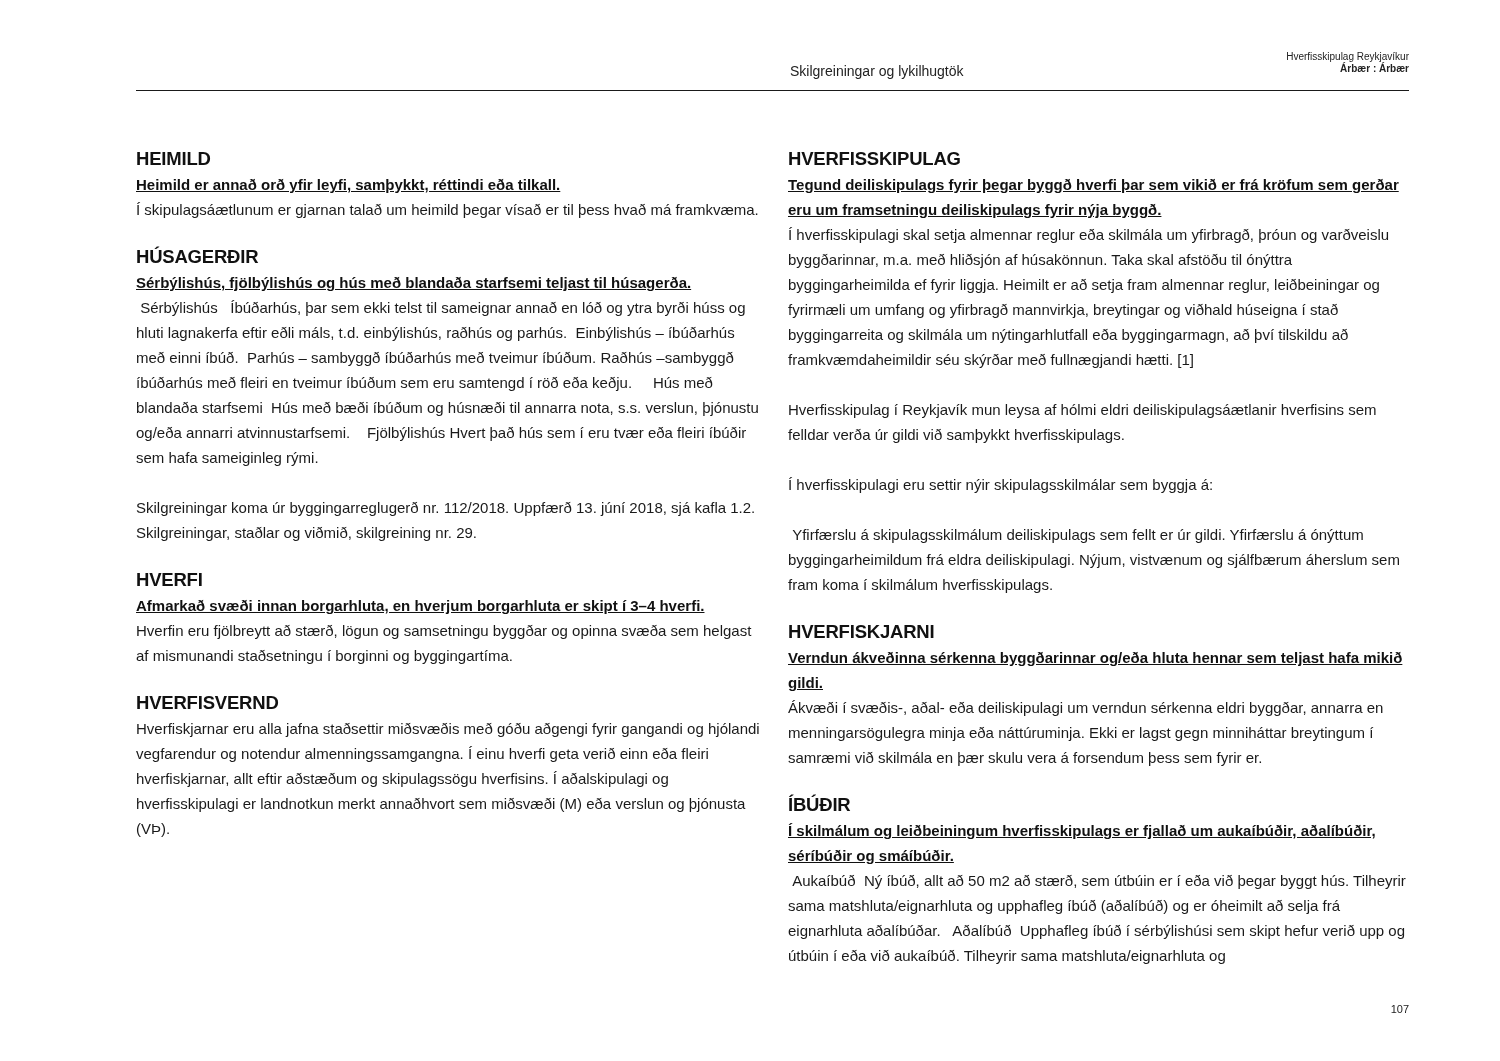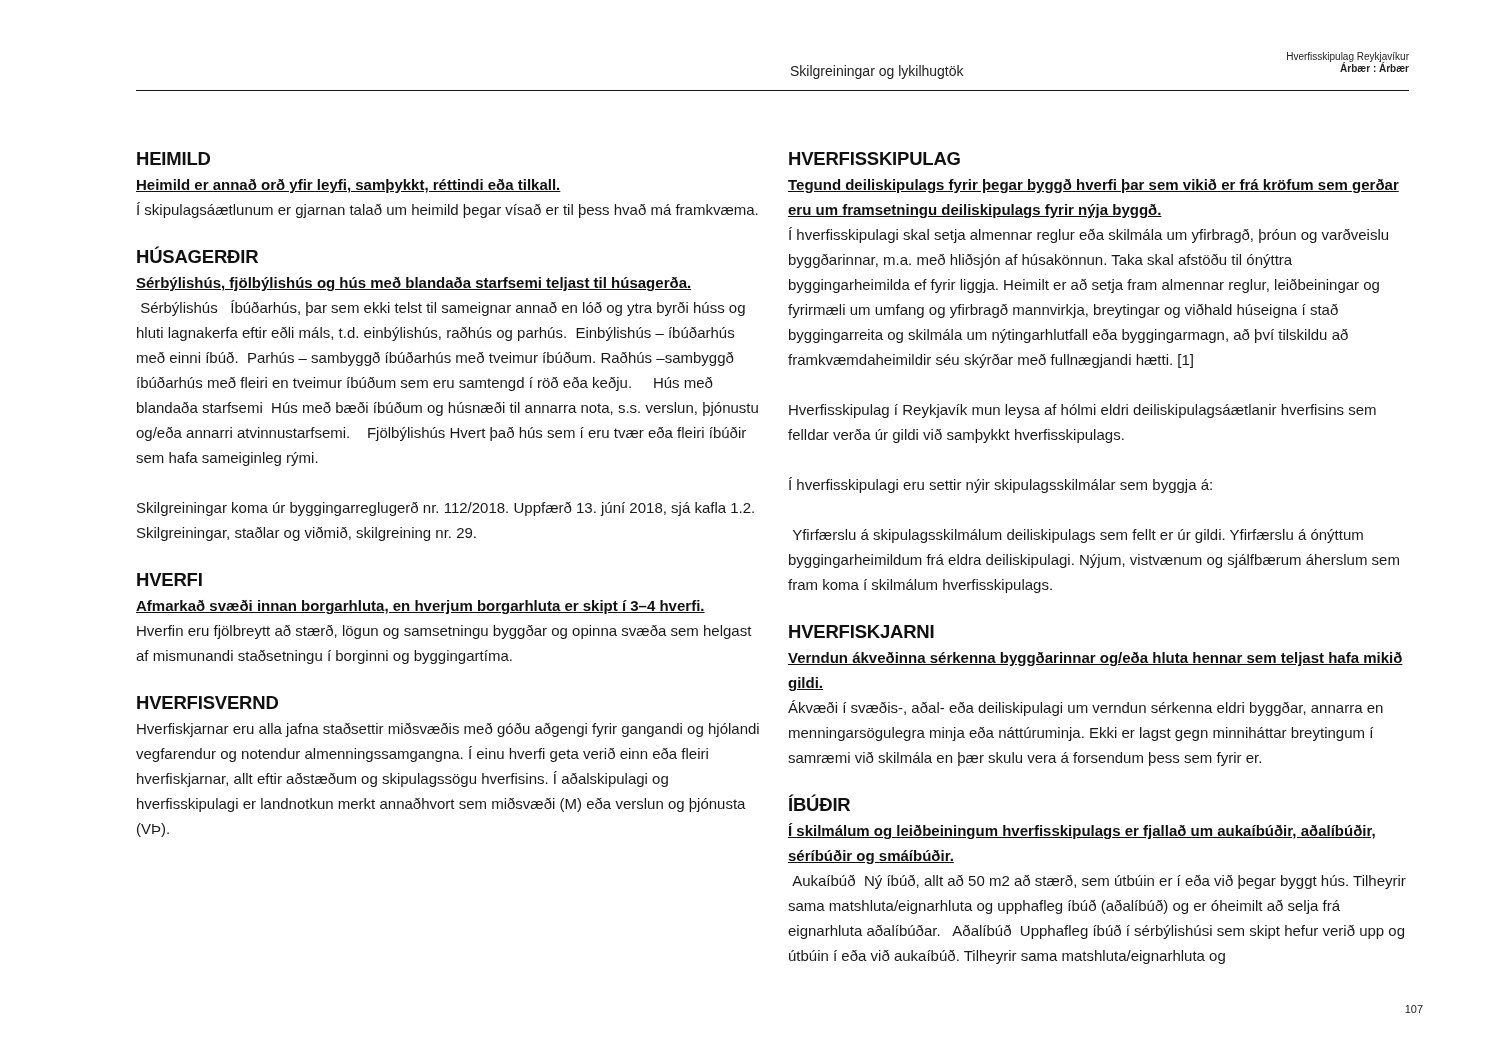--- a/index.html
+++ b/index.html
@@ -75,21 +75,21 @@
       margin: 0;
       font-size: 15px;
       line-height: 25px;
       color: #1a1a1a;
     }
     .gap-25 { height: 25px; }
     .gap-22 { height: 22px; }
 
     .page-number {
       position: absolute;
-      right: 77px;
+      right: 91px;
       top: 1003px;
       font-size: 11px;
       color: #222;
     }
   </style>
 </head>
 <body>
 
 <div class="page-header">
   <span class="header-section">Skilgreiningar og lykilhugtök</span>

